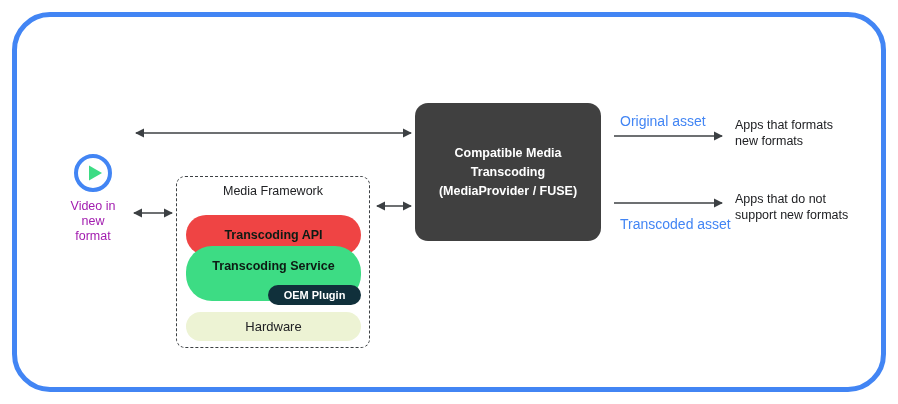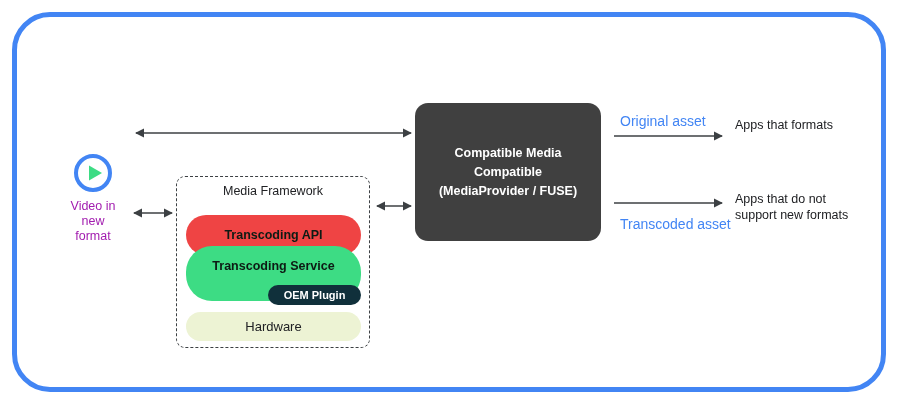--- a/index.html
+++ b/index.html
@@ -214,21 +214,21 @@
     <span>OEM Plugin</span>
   </div>
 
   <div class="capsule cap-hardware">
     <span>Hardware</span>
   </div>
 
   <div class="cmt-box">
     <div class="cmt-text">
       <div>Compatible Media</div>
-      <div>Compatible</div>
+      <div>Transcoding</div>
       <div>(MediaProvider / FUSE)</div>
     </div>
   </div>
 
   <svg class="arrow-layer" xmlns="http://www.w3.org/2000/svg">
     <defs>
       <marker id="arrowEnd" viewBox="0 0 10 10" refX="9" refY="5" markerWidth="5.5" markerHeight="5.5" orient="auto-start-reverse">
         <path d="M 0 0 L 10 5 L 0 10 z" fill="#3c4043"></path>
       </marker>
       <marker id="arrowStart" viewBox="0 0 10 10" refX="1" refY="5" markerWidth="5.5" markerHeight="5.5" orient="auto">
@@ -245,19 +245,20 @@
     <line x1="614" y1="136" x2="722" y2="136" stroke="#3c4043" stroke-width="1.7" marker-end="url(#arrowEnd)"></line>
 
     <line x1="614" y1="203" x2="722" y2="203" stroke="#3c4043" stroke-width="1.7" marker-end="url(#arrowEnd)"></line>
   </svg>
 
   <div class="asset-label asset-original">Original asset</div>
   <div class="asset-label asset-transcoded">Transcoded asset</div>
 
   <div class="app-caption app-support">
     <div>Apps that formats</div>
+    <div>new formats</div>
   </div>
   <div class="app-caption app-nosupport">
     <div>Apps that do not</div>
     <div>support new formats</div>
   </div>
 
 </div>
 
 </body></html>

